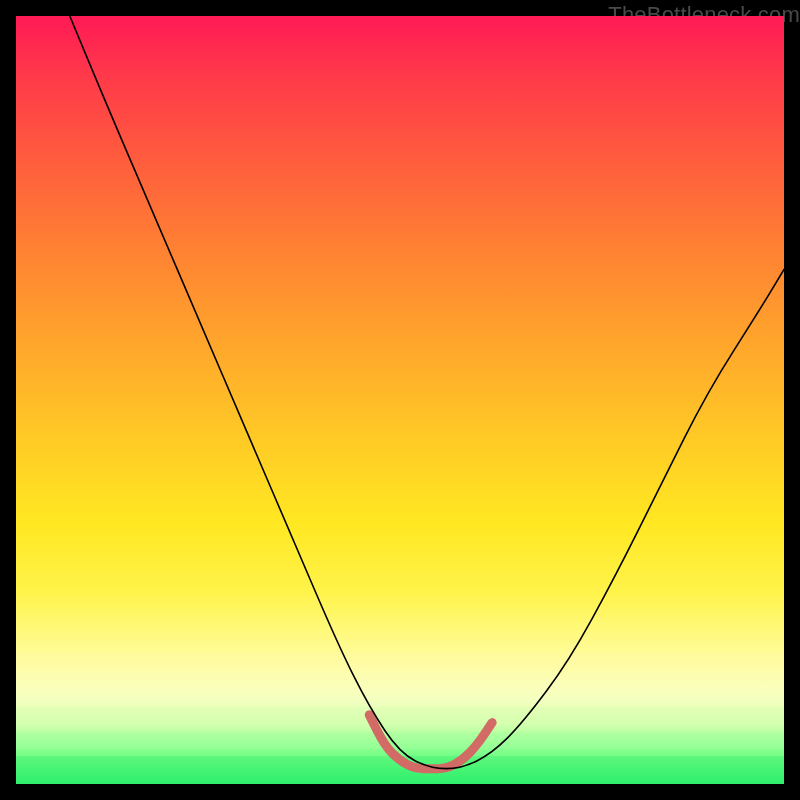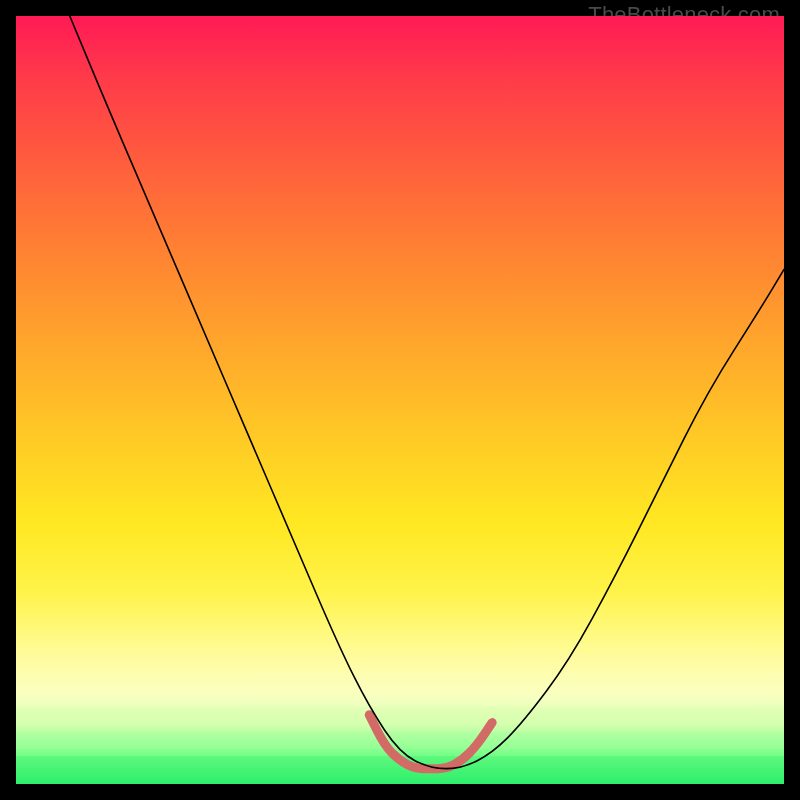--- a/index.html
+++ b/index.html
@@ -49,21 +49,21 @@
   }
   .band.b1 { top: 83%; height: 2.2%; background: #fff9a6; }
   .band.b2 { top: 86.5%; height: 2.0%; background: #f6ffb2; }
   .band.b3 { top: 90%; height: 2.0%; background: #d4ffb0; }
   .band.b4 { top: 93.2%; height: 2.2%; background: #a2ff9e; }
   .band.b5 { top: 96.4%; height: 3.6%; background: #35ef6e; }
 
   .watermark {
     position: absolute;
     top: 2px;
-    right: 20px;
+    right: 0;
     color: #4a4a4a;
     font-size: 22px;
     font-weight: 500;
     letter-spacing: 0.2px;
     user-select: none;
   }
 
   svg.curve {
     position: absolute;
     left: 0;

